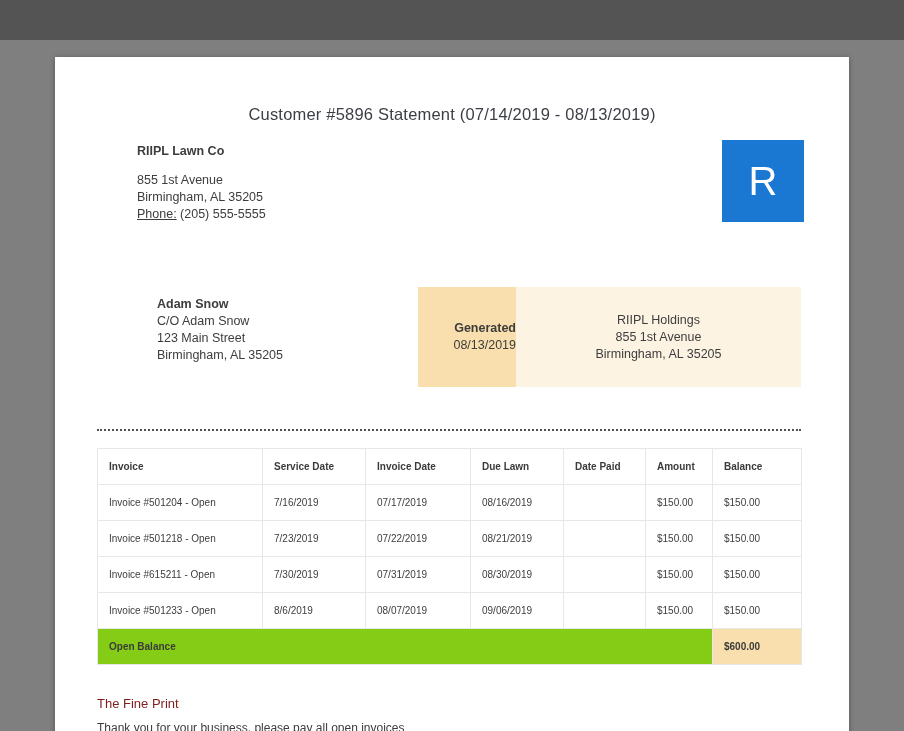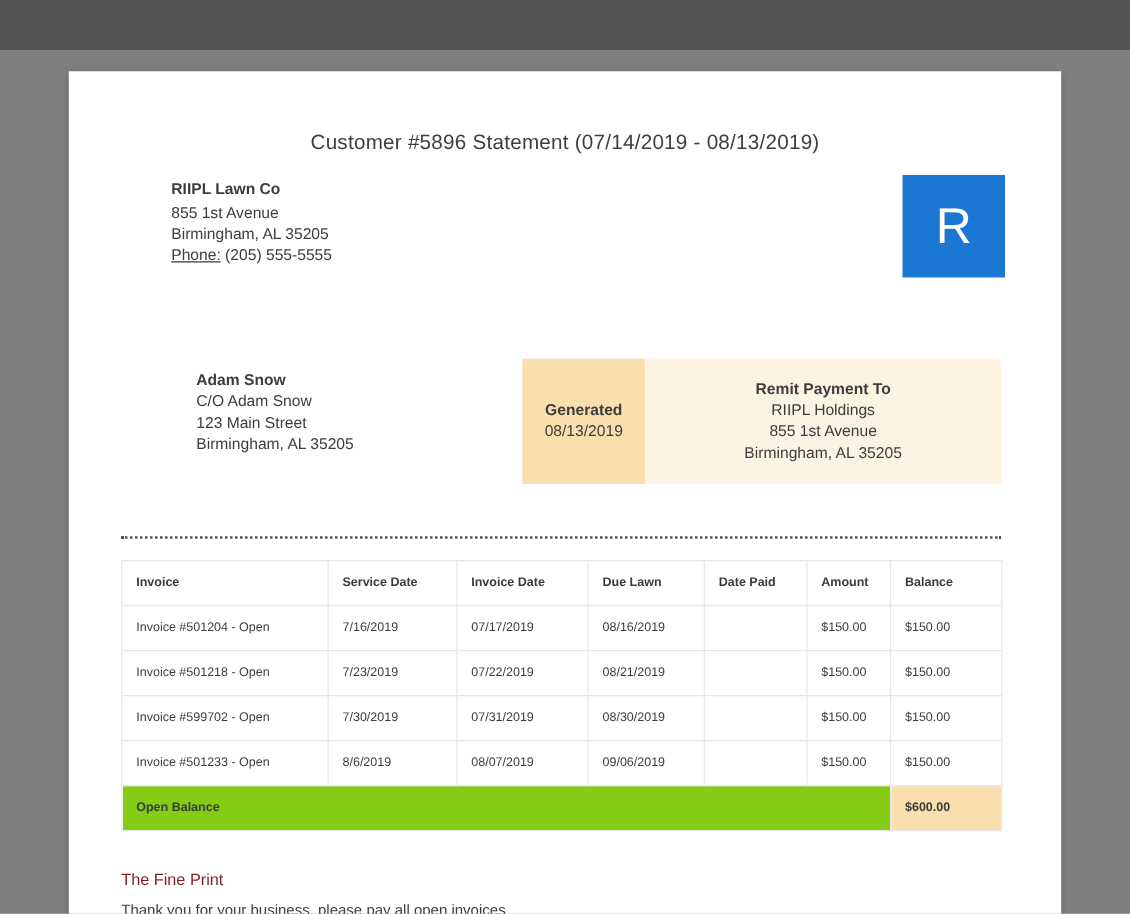--- a/index.html
+++ b/index.html
@@ -25,21 +25,21 @@
   .title {
     position: absolute; left: 0; top: 48px; width: 100%;
     text-align: center;
     font-size: 16.5px; font-weight: 500;
     color: #3b3f45; letter-spacing: 0.2px;
   }
   .company {
     position: absolute; left: 82px; top: 86px;
     font-size: 12.5px; color: #3d3d3d; line-height: 17px;
   }
-  .company .name { font-weight: bold; margin-bottom: 2px; }
+  .company .name { font-weight: bold; margin-bottom: 12px; }
   .phone-label { text-decoration: underline; }
   .logo {
     position: absolute; left: 667px; top: 83px;
     width: 82px; height: 82px;
     background: #1b78d2;
     color: #ffffff;
     display: flex; align-items: center; justify-content: center;
     font-size: 40px; font-weight: 400;
   }
   .customer {
@@ -52,21 +52,21 @@
     width: 383px; height: 100px;
     display: flex;
     background: #fdf3e3;
   }
   .summary .cell {
     display: flex; flex-direction: column; justify-content: center;
     text-align: center;
     font-size: 12.5px; color: #3d3d3d; line-height: 17px;
   }
   .cell.balance { width: 94px; }
-  .cell.generated { width: 98px; background: #f8dfad; }
+  .cell.generated { width: 98px; background: #f8dfad; text-align: right; }
   .cell.remit { flex: 1; }
   .cell .label { font-weight: bold; }
   .dotted {
     position: absolute; left: 42px; top: 372px;
     width: 704px; height: 0;
     border-top: 2px dotted #515151;
   }
   table.invoice-table {
     position: absolute; left: 42px; top: 391px;
     width: 704px;
@@ -126,21 +126,20 @@
     <div>123 Main Street</div>
     <div>Birmingham, AL 35205</div>
   </div>
 
   <div class="summary">
     <div class="cell generated">
       <div class="label">Generated</div>
       <div>08/13/2019</div>
     </div>
     <div class="cell remit">
-      <div class="label">Remit Payment To</div>
       <div>RIIPL Holdings</div>
       <div>855 1st Avenue</div>
       <div>Birmingham, AL 35205</div>
     </div>
   </div>
 
   <div class="dotted"></div>
 
   <table class="invoice-table">
     <colgroup>
@@ -176,21 +175,21 @@
       <tr>
         <td>Invoice #501218 - Open</td>
         <td>7/23/2019</td>
         <td>07/22/2019</td>
         <td>08/21/2019</td>
         <td></td>
         <td>$150.00</td>
         <td>$150.00</td>
       </tr>
       <tr>
-        <td>Invoice #599702 - Open</td>
+        <td>Invoice #615211 - Open</td>
         <td>7/30/2019</td>
         <td>07/31/2019</td>
         <td>08/30/2019</td>
         <td></td>
         <td>$150.00</td>
         <td>$150.00</td>
       </tr>
       <tr>
         <td>Invoice #501233 - Open</td>
         <td>8/6/2019</td>

